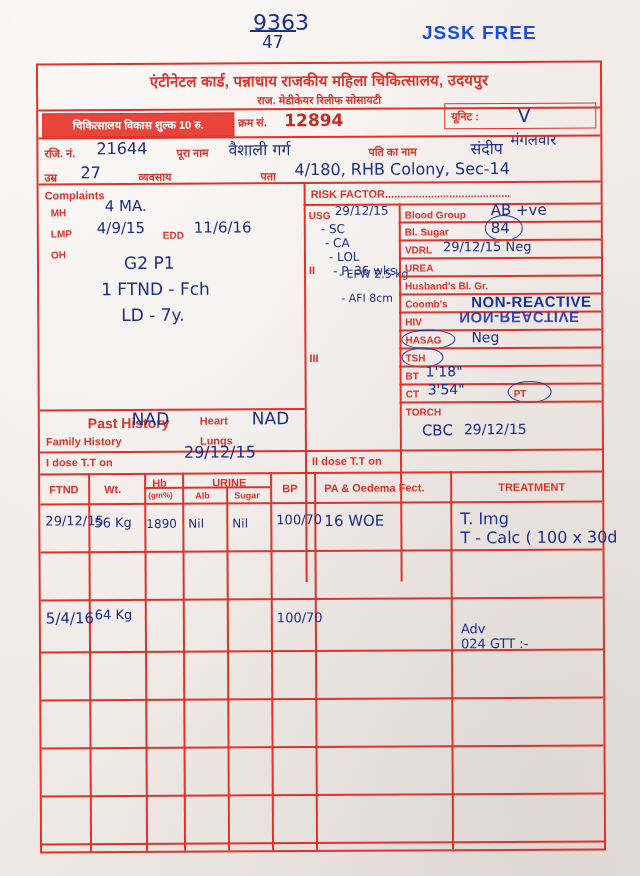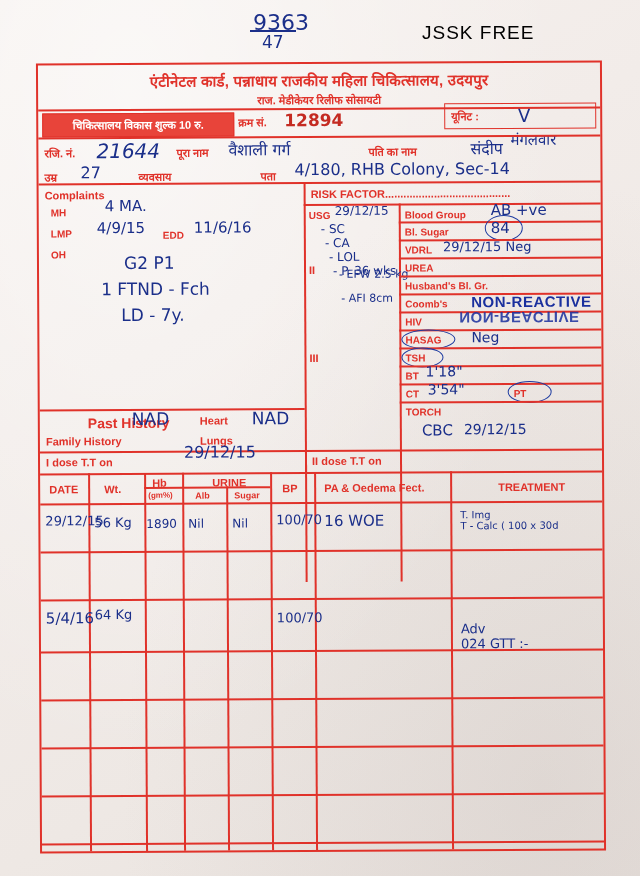--- a/index.html
+++ b/index.html
@@ -59,22 +59,22 @@
     font-family:"DejaVu Sans",sans-serif;
     color:#1b2f8a;
     font-size:14px;
     white-space:nowrap;
   }
   .hw.big{font-size:17px;}
 
   .stamp{
     position:absolute;
     font-family:"Liberation Sans",sans-serif;
-    font-weight:normal;
-    color:#000000;
+    font-weight:bold;
+    color:#1d4ed8;
     letter-spacing:1px;
   }
   .nonreact{
     position:absolute;color:#1a2f9e;font-weight:bold;font-size:15px;
     font-family:"Liberation Sans",sans-serif;letter-spacing:.5px;
   }
   .nonreact.flip{transform:scaleY(-1);opacity:.85;}
   .circle{
     position:absolute;border:1.5px solid #1c3aa0;border-radius:50%;
   }
@@ -106,21 +106,21 @@
   <div class="unit-box">
     <span>यूनिट :</span>
   </div>
   <div class="hw" style="right:70px;top:42px;font-size:18px;">V</div>
 
   <div class="hw" style="right:44px;top:66px;font-size:15px;">मंगलवार</div>
 
   <div class="hline" style="top:72px;"></div>
 
   <div class="fld" style="left:6px;top:80px;">रजि. नं.</div>
-  <div class="hw" style="left:58px;top:74px;font-size:20px;font-style:italic;">21644</div>
+  <div class="hw" style="left:58px;top:74px;font-size:16px;">21644</div>
   <div class="fld" style="left:138px;top:80px;">पूरा नाम</div>
   <div class="hw" style="left:190px;top:74px;font-size:16px;">वैशाली गर्ग</div>
   <div class="fld" style="left:330px;top:80px;">पति का नाम</div>
   <div class="hw" style="left:432px;top:74px;font-size:16px;">संदीप</div>
 
   <div class="fld" style="left:6px;top:104px;">उम्र</div>
   <div class="hw" style="left:42px;top:98px;font-size:16px;">27</div>
   <div class="fld" style="left:100px;top:104px;">व्यवसाय</div>
   <div class="hw" style="left:168px;top:98px;font-size:15px;"></div>
   <div class="fld" style="left:222px;top:104px;">पता</div>
@@ -232,21 +232,21 @@
   <div class="hline" style="top:422px;left:104px;width:126px;"></div>
 
   <div class="vline" style="left:48px;top:408px;bottom:0;"></div>
   <div class="vline" style="left:104px;top:408px;bottom:0;"></div>
   <div class="vline" style="left:142px;top:408px;bottom:0;"></div>
   <div class="vline" style="left:186px;top:422px;bottom:0;"></div>
   <div class="vline" style="left:230px;top:408px;bottom:0;"></div>
   <div class="vline" style="left:274px;top:408px;bottom:0;"></div>
   <div class="vline" style="left:410px;top:408px;bottom:0;"></div>
 
-  <div class="lbl" style="left:9px;top:418px;font-size:11px;">DATE</div>
+  <div class="lbl" style="left:9px;top:418px;font-size:11px;">FTND</div>
   <div class="lbl" style="left:64px;top:418px;font-size:11px;">Wt.</div>
   <div class="lbl" style="left:112px;top:412px;font-size:11px;">Hb</div>
   <div class="lbl-sm" style="left:108px;top:426px;font-size:8px;">(gm%)</div>
   <div class="lbl" style="left:172px;top:412px;font-size:11px;">URINE</div>
   <div class="lbl-sm" style="left:155px;top:426px;font-size:9px;">Alb</div>
   <div class="lbl-sm" style="left:194px;top:426px;font-size:9px;">Sugar</div>
   <div class="lbl" style="left:242px;top:418px;font-size:11px;">BP</div>
   <div class="lbl" style="left:284px;top:418px;font-size:11px;">PA &amp; Oedema Fect.</div>
   <div class="lbl" style="left:458px;top:418px;font-size:11px;">TREATMENT</div>
 
@@ -258,21 +258,21 @@
   <div class="hline" style="top:730px;"></div>
   <div class="hline" style="top:778px;"></div>
 
   <div class="hw" style="left:5px;top:448px;font-size:13px;">29/12/15</div>
   <div class="hw" style="left:54px;top:450px;font-size:13px;text-align:center;">56 Kg</div>
   <div class="hw" style="left:106px;top:452px;font-size:12px;">1890</div>
   <div class="hw" style="left:148px;top:452px;font-size:12px;">Nil</div>
   <div class="hw" style="left:192px;top:452px;font-size:12px;">Nil</div>
   <div class="hw" style="left:236px;top:448px;font-size:13px;">100/70</div>
   <div class="hw" style="left:284px;top:448px;font-size:15px;">16 WOE</div>
-  <div class="hw" style="left:420px;top:446px;font-size:10px;white-space:pre;">T. Img
+  <div class="hw" style="left:420px;top:446px;font-size:16px;white-space:pre;">T. Img
 T - Calc ( 100 x 30d</div>
 
   <div class="hw" style="left:5px;top:544px;font-size:15px;">5/4/16</div>
   <div class="hw" style="left:54px;top:542px;font-size:13px;">64 Kg</div>
   <div class="hw" style="left:236px;top:546px;font-size:13px;">100/70</div>
   <div class="hw" style="left:420px;top:558px;font-size:13px;white-space:pre;">Adv
 024 GTT :-</div>
 
 </div>
 

